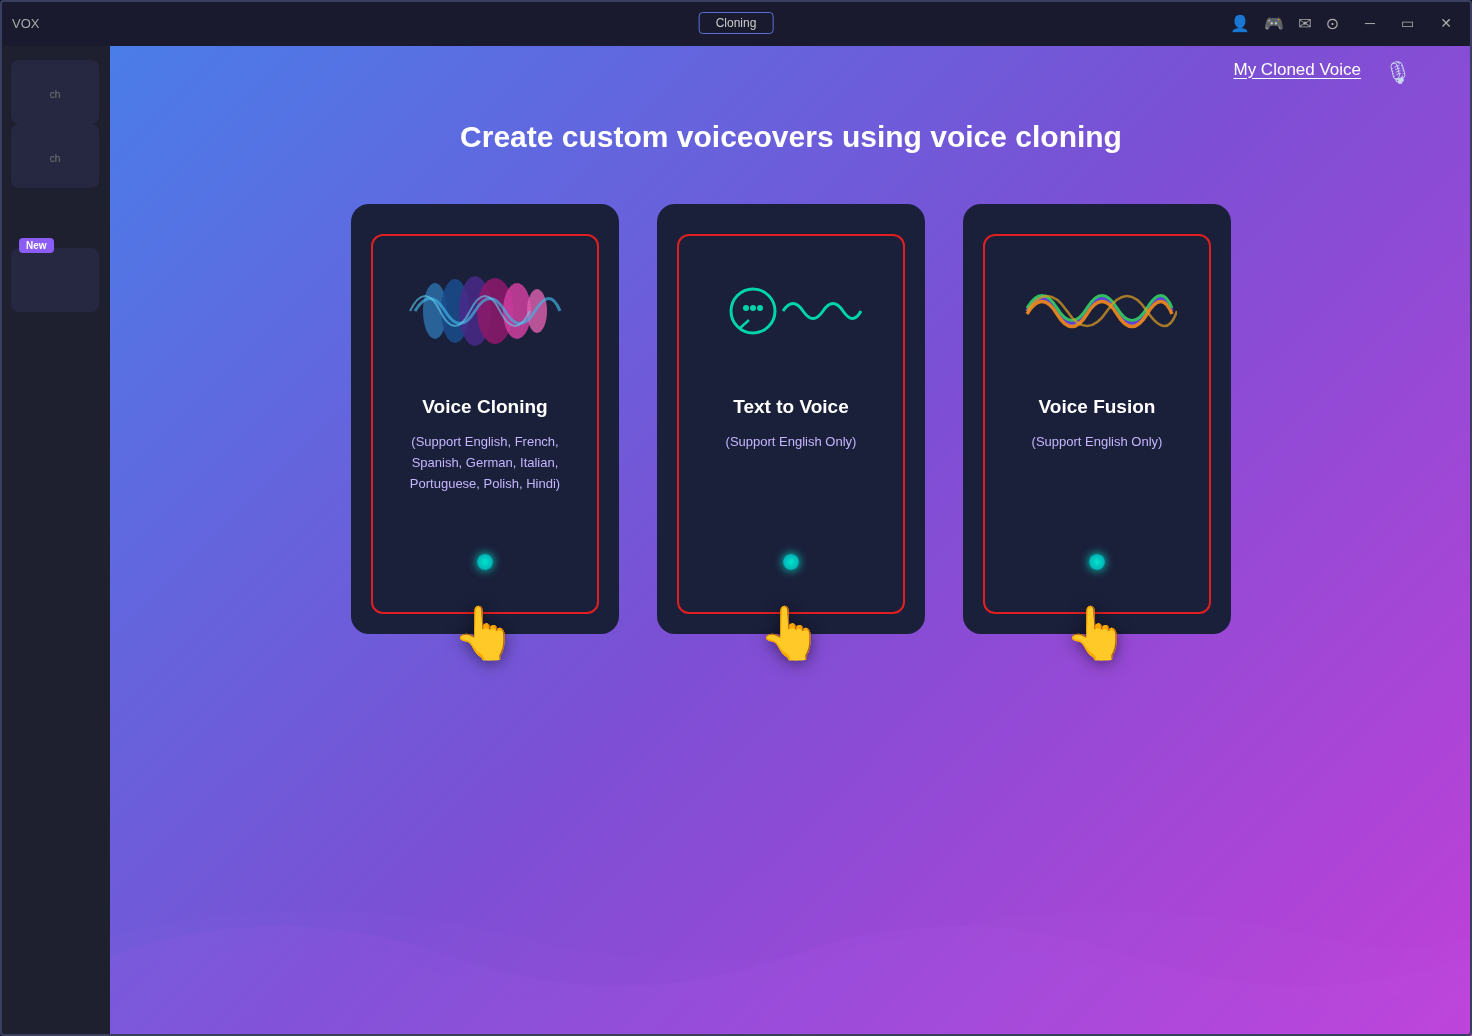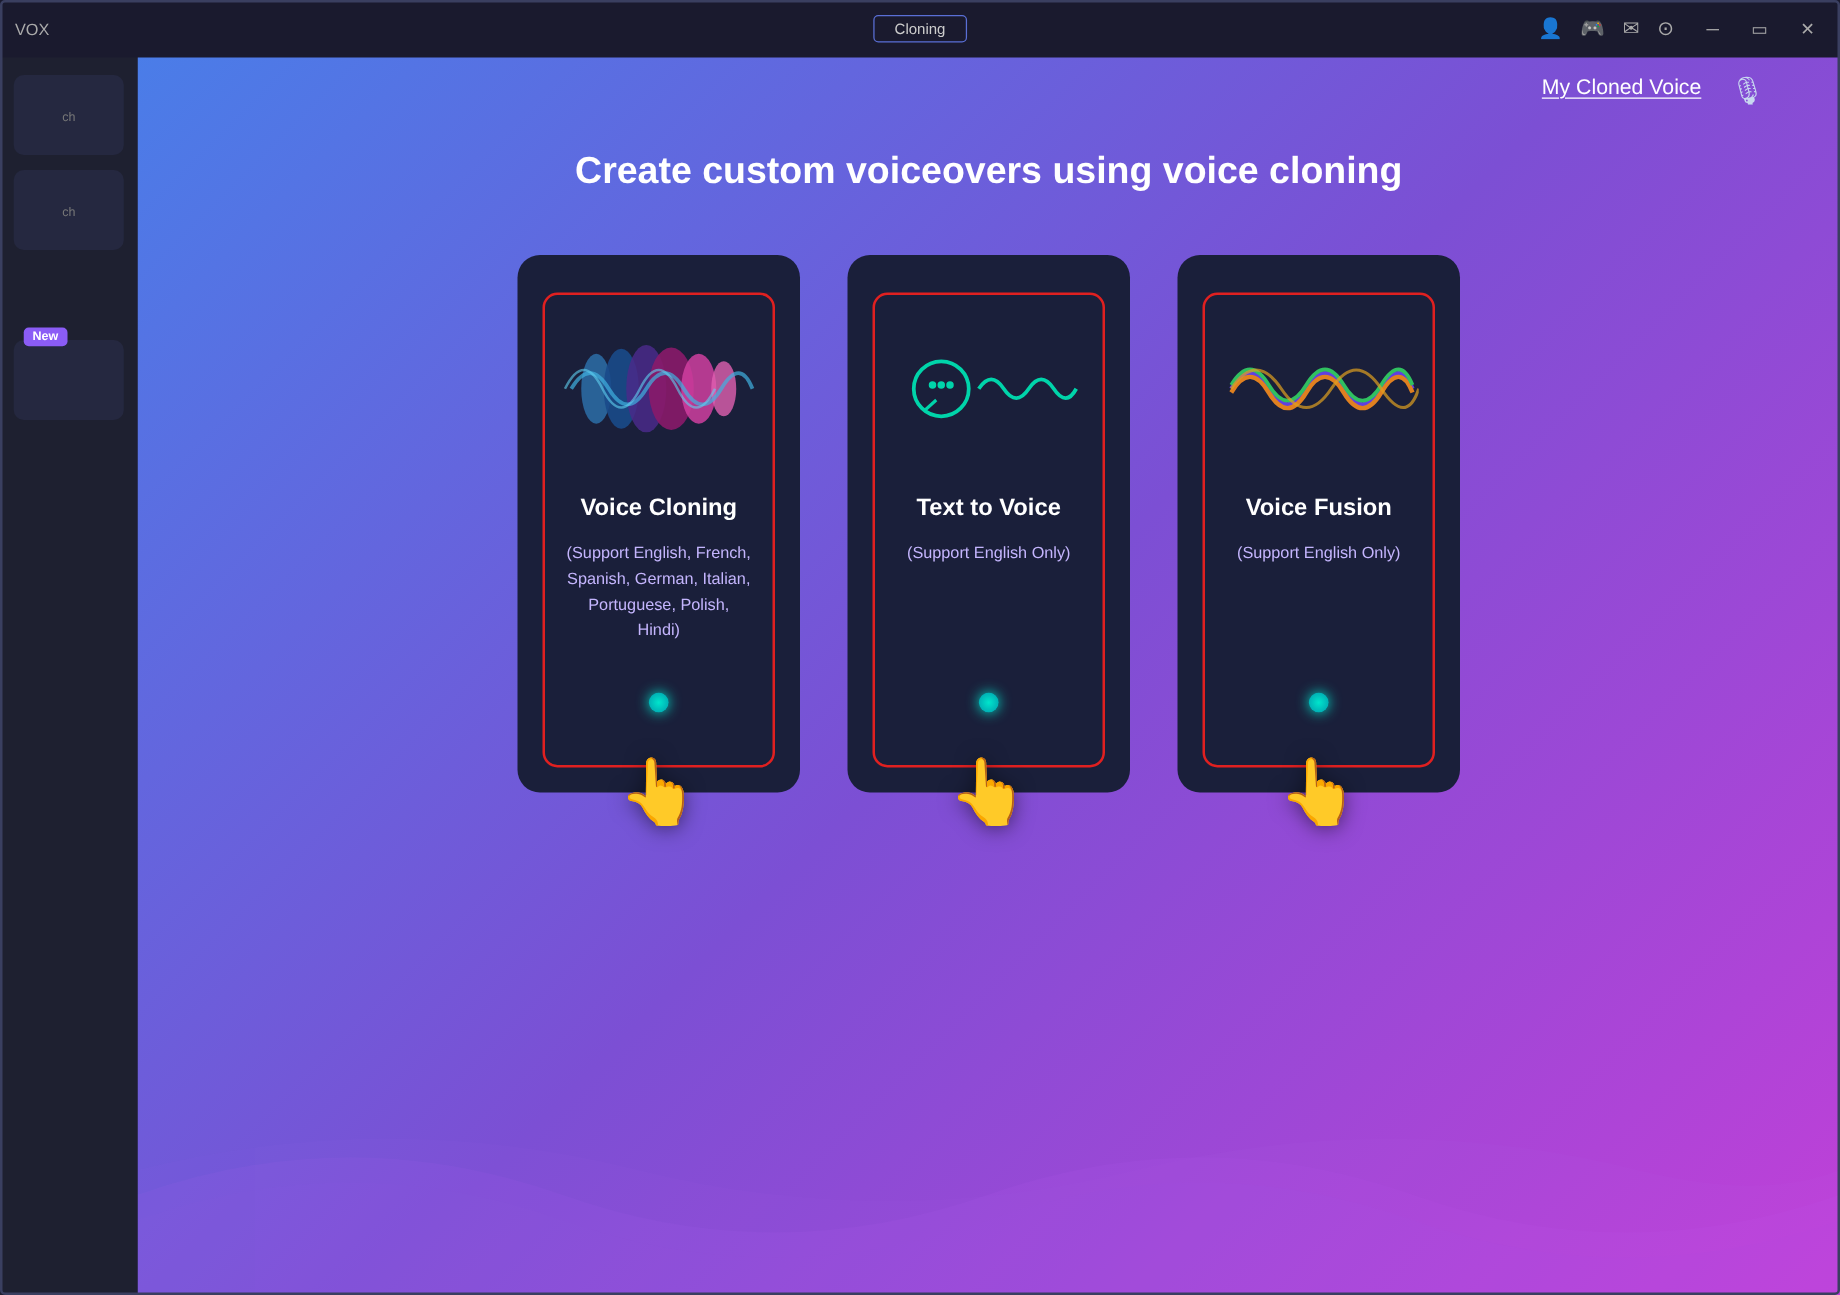--- a/index.html
+++ b/index.html
@@ -78,21 +78,20 @@
       z-index: 50;
     }
     .sidebar-item {
       width: 88px;
       height: 64px;
       border-radius: 8px;
       background: #252840;
       display: flex;
       align-items: center;
       justify-content: center;
-      margin-bottom: 12px;
       color: #aaa;
       font-size: 11px;
       cursor: pointer;
       position: relative;
     }
     .sidebar-item.has-new {
       margin-top: 60px;
     }
     .new-badge {
       position: absolute;
@@ -157,21 +156,21 @@
       display: flex;
       justify-content: center;
       gap: 38px;
       position: relative;
       z-index: 5;
       padding: 0 30px;
     }
 
     
     .card {
-      width: 226px;
+      width: 268px;
       min-height: 430px;
       background: #1a1f3a;
       border-radius: 18px;
       display: flex;
       flex-direction: column;
       align-items: center;
       padding: 30px 20px 20px;
       position: relative;
       cursor: pointer;
     }

